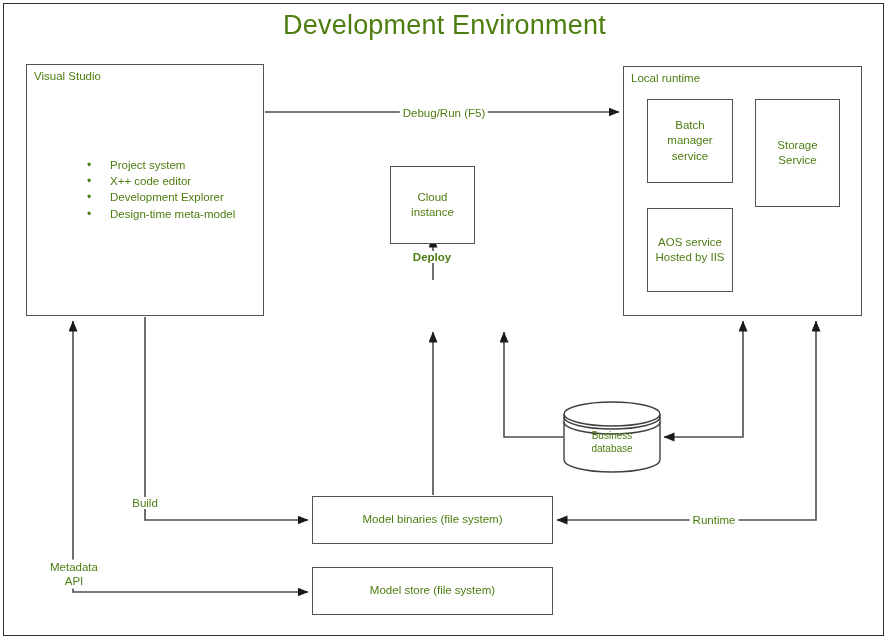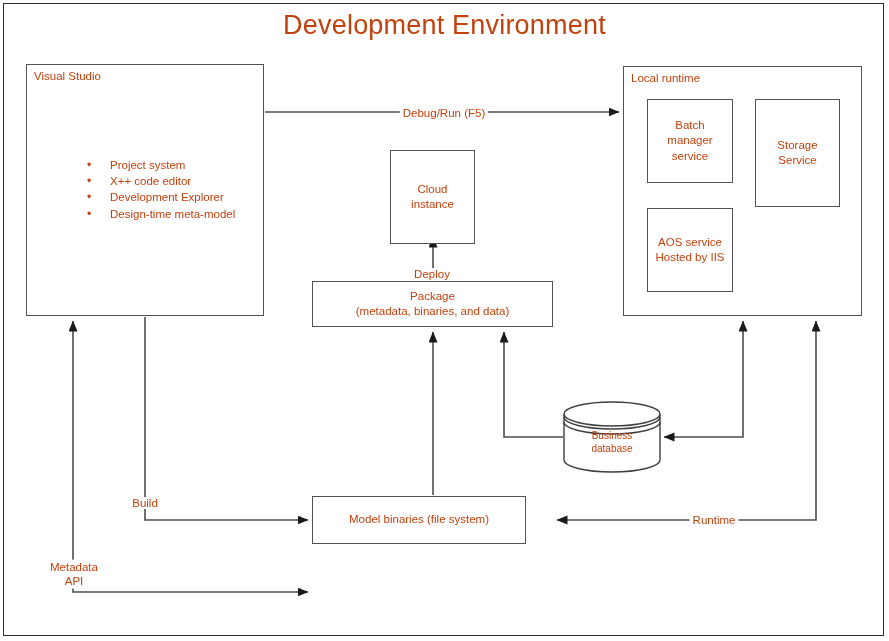--- a/index.html
+++ b/index.html
@@ -1,18 +1,18 @@
 <!DOCTYPE html>
 <html><head>
 <meta charset="utf-8">
 <style>
   html,body { margin:0; padding:0; background:#ffffff; }
   .diagram {
     position:relative; width:889px; height:641px; background:#fff;
-    font-family:"Liberation Sans", sans-serif; color:#c2410c; overflow:hidden;
+    font-family:"Liberation Sans", sans-serif; color:#4d7c0f; overflow:hidden;
   }
   .frame { position:absolute; left:3px; top:3px; width:881px; height:633px;
     border:1.6px solid #2f2f2f; box-sizing:border-box; }
   .title { position:absolute; left:0; top:10px; width:100%; text-align:center;
     font-size:27px; letter-spacing:0.2px; }
   .box { position:absolute; border:1.5px solid #525252; background:#fff; box-sizing:border-box; }
   .corner-label { position:absolute; top:5px; left:7px; font-size:11.5px; white-space:nowrap; }
   .center-box { display:flex; align-items:center; justify-content:center; }
   .center-box > span { display:block; text-align:center; font-size:11.5px; line-height:1.32; }
   .features { position:absolute; left:72px; top:142px; margin:15px; padding:0; list-style:none; }
@@ -85,39 +85,36 @@
       <span style="width:55px;">Batch manager service</span>
     </div>
     <div class="box center-box" style="left:131px; top:32px; width:85px; height:108px;">
       <span style="width:48px;">Storage Service</span>
     </div>
     <div class="box center-box" style="left:23px; top:141px; width:86px; height:84px;">
       <span style="width:74px;">AOS service Hosted by IIS</span>
     </div>
   </div>
 
-  <div class="box center-box" style="left:390px; top:150px; width:85px; height:94px;">
+  <div class="box center-box" style="left:390px; top:166px; width:85px; height:78px;">
     <span style="width:50px;">Cloud instance</span>
   </div>
 
-  <div class="box center-box" style="left:312px; top:281px; width:241px; height:46px;">
-    <span>
-      <span>Package</span><br>
-      <span>(metadata, binaries, and data)</span>
-    </span>
-  </div>
 
   <div class="db-text">
     <span>Business database</span>
   </div>
 
-  <div class="box center-box" style="left:312px; top:496px; width:214px; height:48px;">
+  <div class="box center-box" style="left:312px; top:496px; width:241px; height:48px;">
     <span>Model binaries (file system)</span>
   </div>
 
+  <div class="box center-box" style="left:312px; top:567px; width:241px; height:48px;">
+    <span>Model store (file system)</span>
+  </div>
 
   <div class="conn-label" style="left:444px; top:113px;">Debug/Run (F5)</div>
-  <div class="conn-label" style="left:432px; top:274px;">Deploy</div>
+  <div class="conn-label" style="left:432px; top:257px;font-weight:bold;">Deploy</div>
   <div class="conn-label" style="left:145px; top:503px;">Build</div>
   <div class="conn-label wrap" style="left:74px; top:574px;">Metadata API</div>
   <div class="conn-label" style="left:714px; top:520px;">Runtime</div>
 
 </div>
 
 </body></html>

